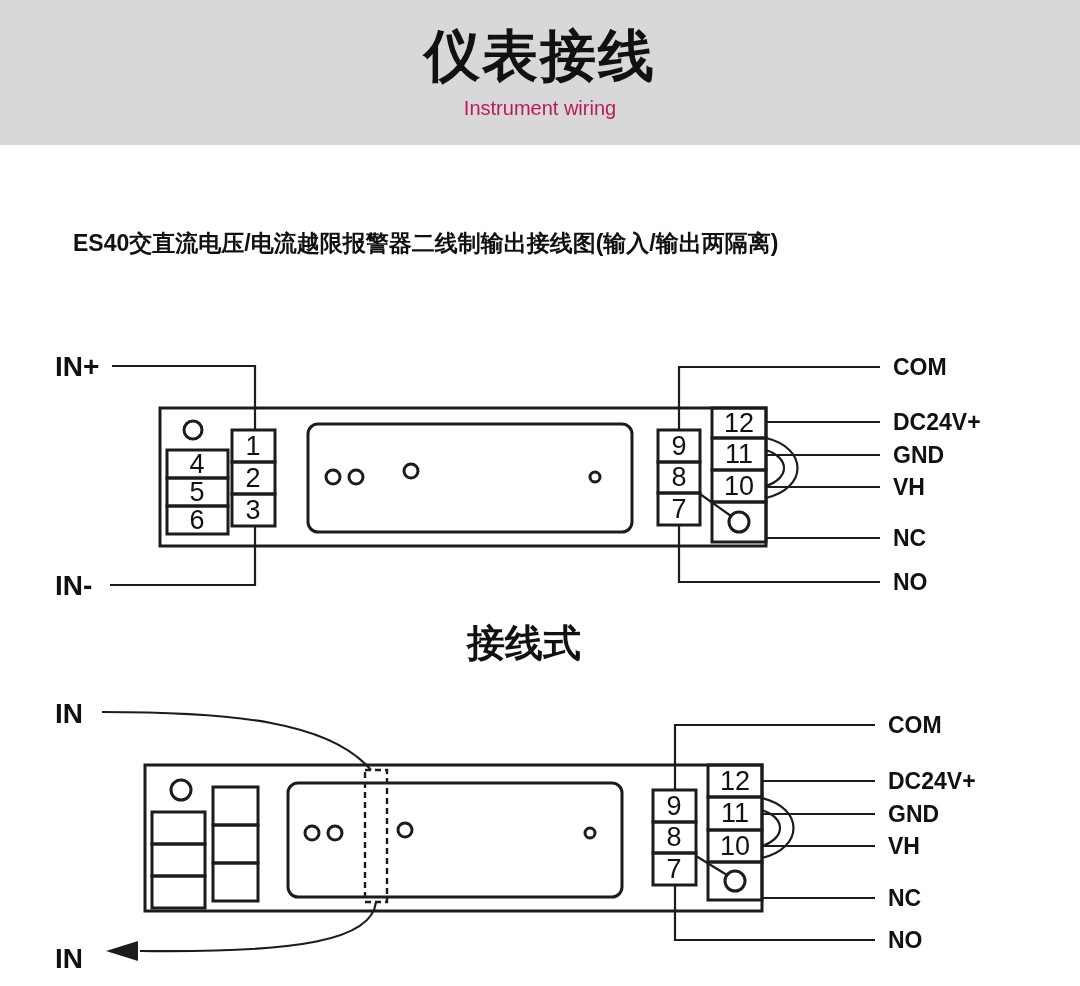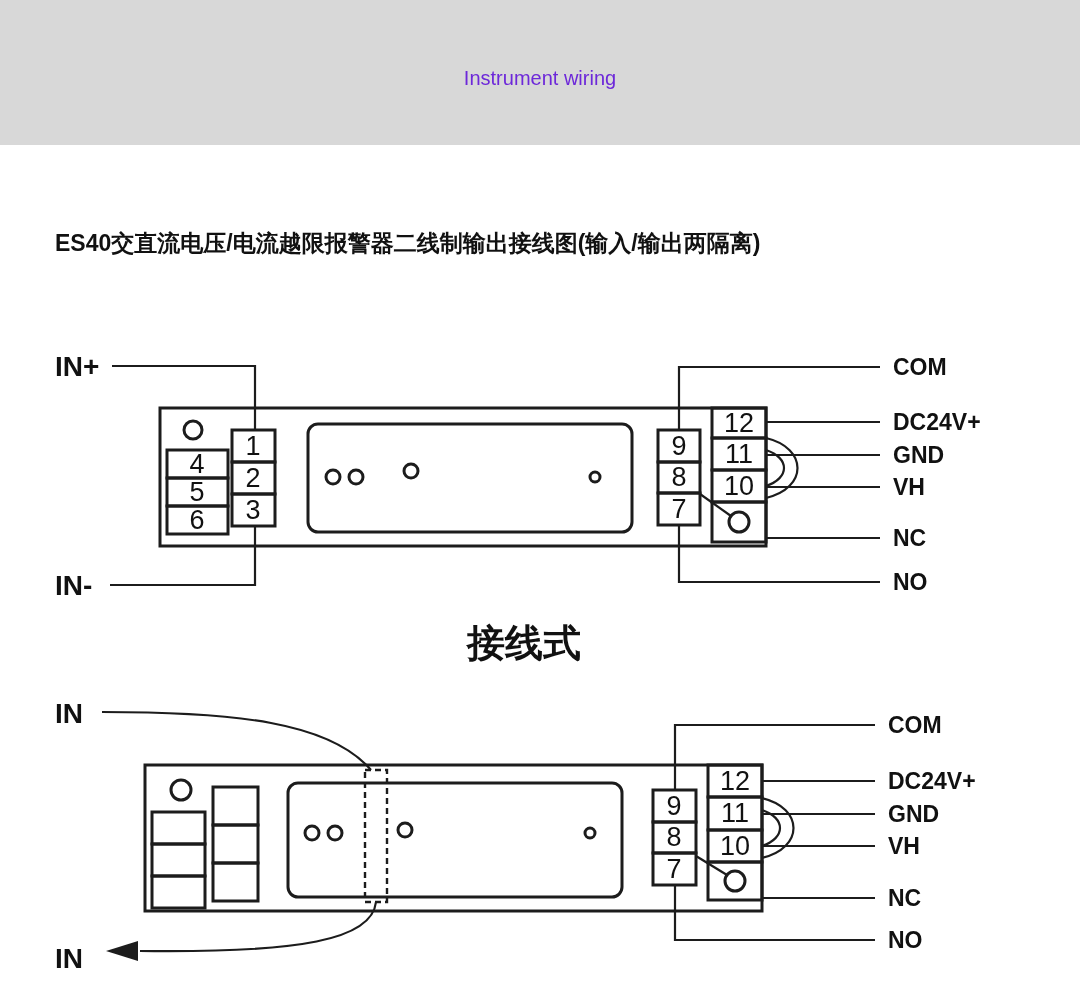--- a/index.html
+++ b/index.html
@@ -12,24 +12,24 @@
   }
   .header{
     position:absolute;top:0;left:0;width:1080px;height:145px;
     background:#d8d8d8;
     display:flex;flex-direction:column;align-items:center;justify-content:center;
   }
   .header .title{
     font-size:56px;font-weight:700;color:#111;line-height:1.1;letter-spacing:2px;
   }
   .header .subtitle{
-    font-size:20px;font-weight:400;color:#6d28d9;margin-top:11px;
+    font-size:20px;font-weight:400;color:#be185d;margin-top:11px;
   }
   .caption{
-    position:absolute;left:55px;top:228px;
+    position:absolute;left:73px;top:228px;
     font-size:23px;font-weight:700;color:#111;
   }
   .mid-title{
     position:absolute;left:4px;top:618px;width:1040px;
     text-align:center;font-size:38px;font-weight:700;color:#111;
   }
   svg{position:absolute;top:0;left:0;}
   .ink{stroke:#1c1c1c;fill:none;}
   .body-line{stroke-width:3;}
   .wire{stroke-width:2.2;}
@@ -45,20 +45,21 @@
     font-family:"Liberation Sans",sans-serif;
     font-size:28px;font-weight:700;fill:#111;
   }
 </style>
 </head>
 <body>
 
 <div class="page">
 
   <div class="header">
+    <div class="title">仪表接线</div>
     <div class="subtitle">Instrument wiring</div>
   </div>
 
   <div class="caption">ES40交直流电压/电流越限报警器二线制输出接线图(输入/输出两隔离)</div>
 
   <div class="mid-title">接线式</div>
 
   <svg width="1080" height="986" viewBox="0 0 1080 986">
 
     <g>

